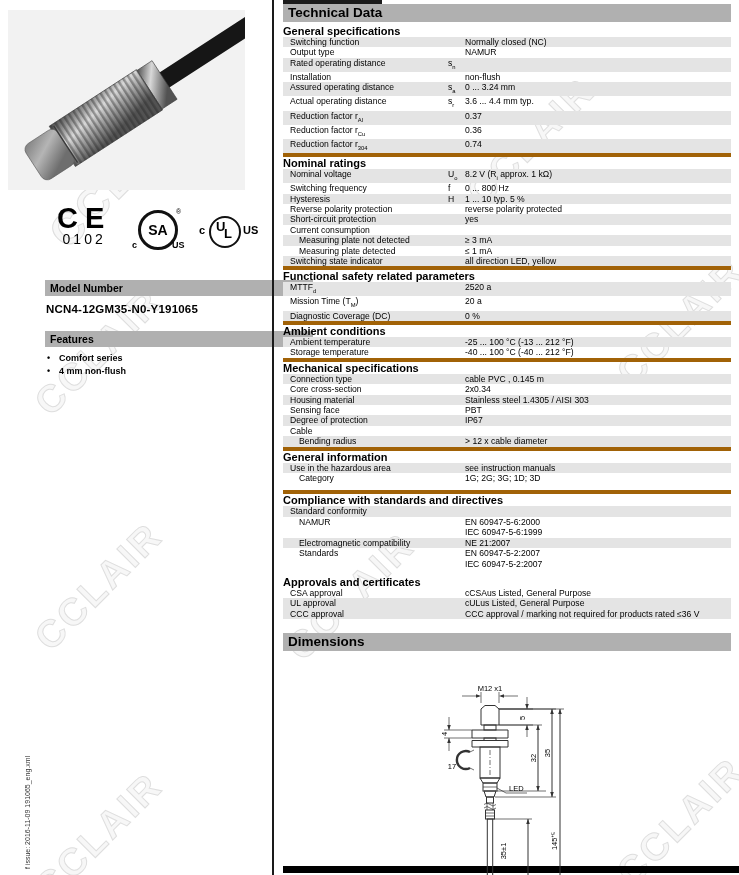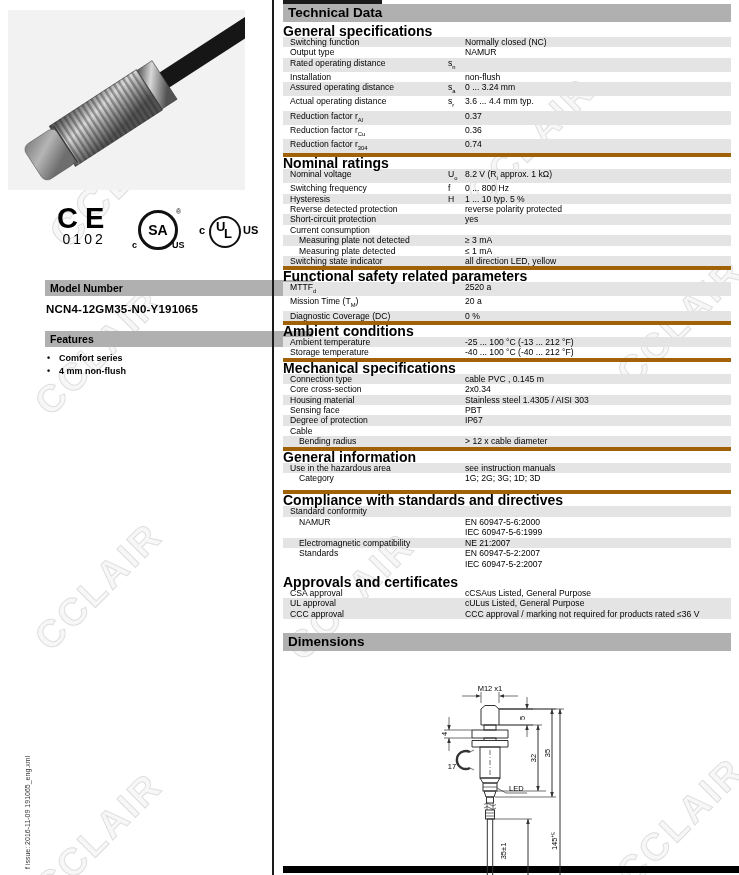--- a/index.html
+++ b/index.html
@@ -41,21 +41,21 @@
       transform-origin:0 0;font-size:7px;color:#333;white-space:nowrap;width:320px;}
   
   .divider{position:absolute;left:272px;top:0;width:2px;height:875px;background:#1a1a1a;}
   .topbar{position:absolute;left:283px;top:0;width:99px;height:4px;background:#1a1a1a;}
   .bottombar{position:absolute;left:283px;top:866px;width:456px;height:7px;background:#000;}
   
   .rightcol{position:absolute;left:283px;top:4px;width:448px;}
   .h1bar{background:#b0b0b0;height:18px;line-height:18px;font-size:13.5px;font-weight:bold;
       padding-left:5px;box-sizing:border-box;margin-bottom:3px;}
   .h1bar.dim{margin-top:14px;}
-  .sec-h{font-size:14px;font-weight:bold;line-height:11px;padding-top:1px;}
+  .sec-h{font-size:11px;font-weight:bold;line-height:11px;padding-top:1px;}
   .sec-h.rule{border-top:4px solid #a16207;}
   .sec-h.gap{margin-top:7px;}
   .row{display:flex;font-size:8.6px;line-height:10.4px;min-height:10.4px;padding-left:7px;}
   .row.shade{background:#e4e4e4;}
   .lbl{width:158px;flex:none;}
   .lbl.ind2{padding-left:9px;box-sizing:border-box;}
   .sym{width:17px;flex:none;}
   .val{flex:1;}
   sub{font-size:0.68em;}
   
@@ -205,21 +205,21 @@
           <div class="lbl">Switching frequency</div>
           <div class="sym"><span>f</span></div>
           <div class="val">0 ... 800 Hz</div>
         </div>
         <div class="row shade">
           <div class="lbl">Hysteresis</div>
           <div class="sym"><span>H</span></div>
           <div class="val">1 ... 10  typ. 5  %</div>
         </div>
         <div class="row">
-          <div class="lbl">Reverse detected protection</div>
+          <div class="lbl">Reverse polarity protection</div>
           <div class="sym"></div>
           <div class="val">reverse polarity protected</div>
         </div>
         <div class="row shade">
           <div class="lbl">Short-circuit protection</div>
           <div class="sym"></div>
           <div class="val">yes</div>
         </div>
         <div class="row">
           <div class="lbl">Current consumption</div>

